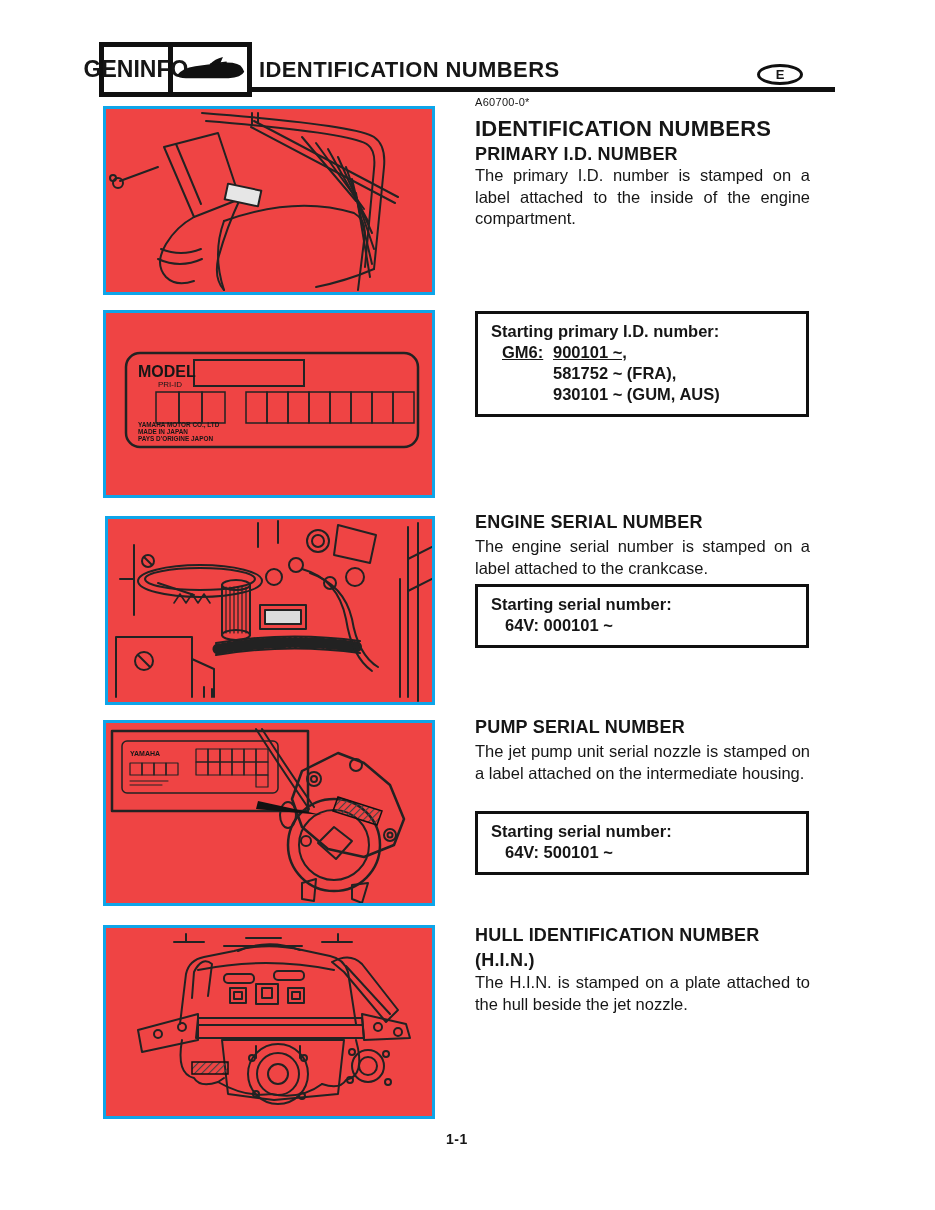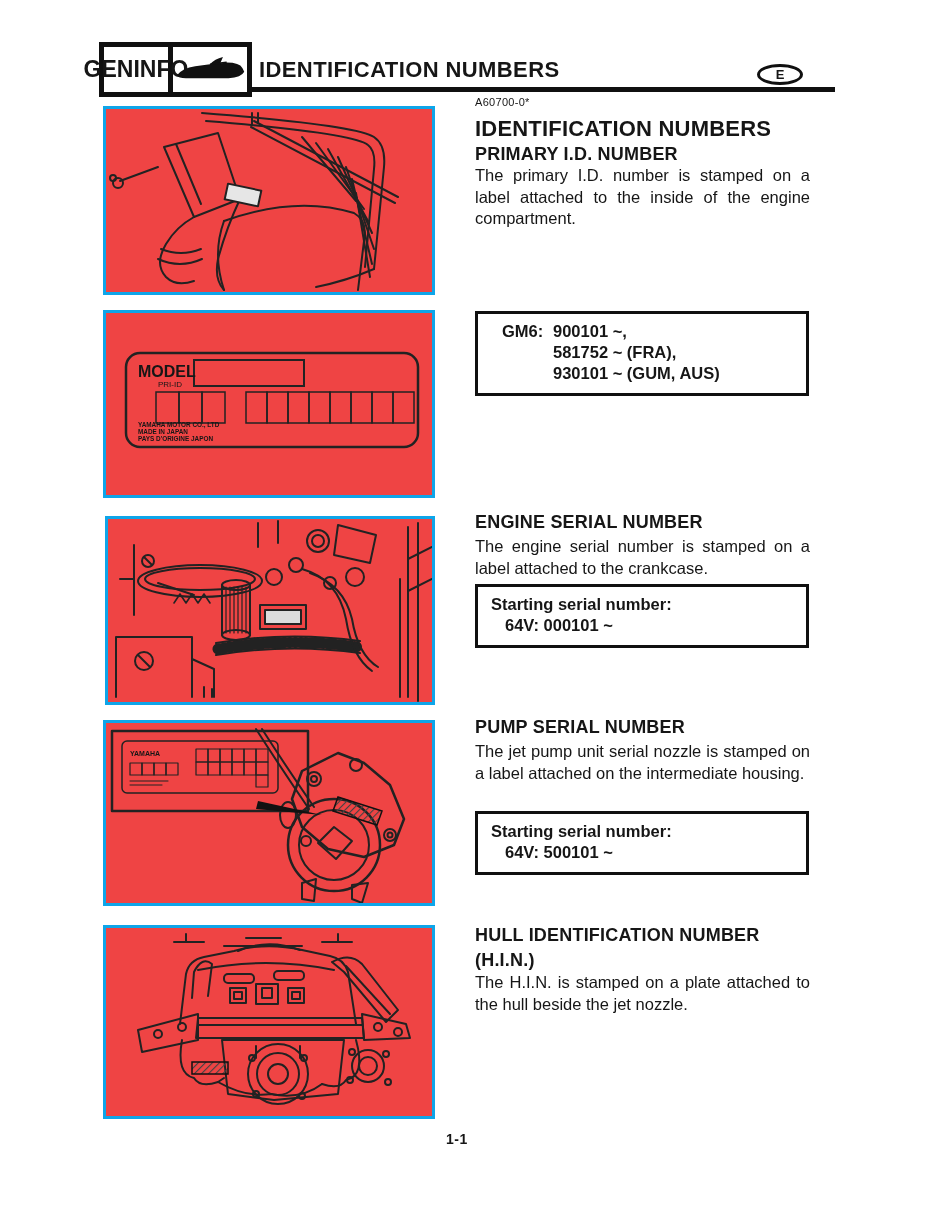--- a/index.html
+++ b/index.html
@@ -18,21 +18,21 @@
   .hdr-rule{left:252px;top:87px;width:583px;height:5px;background:#101010;}
   .ebadge{left:757px;top:64px;width:46px;height:21px;border:3px solid #101010;border-radius:50%;
     box-sizing:border-box;text-align:center;font-weight:bold;font-size:13px;line-height:15px;}
   .code{left:475px;top:96px;font-size:11px;letter-spacing:.3px;}
   
   .h1{left:475px;top:116px;font-size:22px;font-weight:bold;letter-spacing:.2px;white-space:nowrap;}
   .h2{font-size:18px;font-weight:bold;letter-spacing:.2px;white-space:nowrap;}
   .body-text{width:335px;font-size:16.5px;line-height:21.5px;text-align:justify;}
   .specbox{width:334px;border:3px solid #101010;box-sizing:border-box;background:#fff;
     font-weight:bold;font-size:16.5px;line-height:21px;padding:7px 10px 9px 13px;}
-  .idrow{display:flex;}
+  .idrow{display:flex;text-decoration:underline;}
   .idprefix{margin-left:11px;width:51px;flex:none;}
   .idindent{margin-left:62px;}
   .val-indent{margin-left:14px;}
   
   .fig{border:3px solid #0ea5e9;box-sizing:border-box;background:#ef4444;}
   .fig svg{display:block;width:100%;height:100%;}
   .pagenum{left:446px;top:1131px;font-size:14px;font-weight:bold;letter-spacing:.5px;}
   text{font-family:"Liberation Sans",sans-serif;}
 </style>
 </head>
@@ -55,20 +55,21 @@
 <div class="abs hdr-title">IDENTIFICATION NUMBERS</div>
 <div class="abs hdr-rule"></div>
 <div class="abs ebadge">E</div>
 <div class="abs code">A60700-0*</div>
 
 <div class="abs h1">IDENTIFICATION NUMBERS</div>
 <div class="abs h2" style="left:475px;top:144px;">PRIMARY I.D. NUMBER</div>
 <div class="abs body-text" style="left:475px;top:165px;">The primary I.D. number is stamped on a label attached to the inside of the engine compartment.</div>
 
 <div class="abs specbox" style="left:475px;top:311px;">
+  <div>Starting primary I.D. number:</div>
   <div class="idrow">
     <span class="idprefix">GM6:</span>
     <span>900101 ~,</span>
   </div>
   <div class="idindent">581752 ~ (FRA),</div>
   <div class="idindent">930101 ~ (GUM, AUS)</div>
 </div>
 
 <div class="abs h2" style="left:475px;top:512px;">ENGINE SERIAL NUMBER</div>
 <div class="abs body-text" style="left:475px;top:536px;">The engine serial number is stamped on a label attached to the crankcase.</div>

